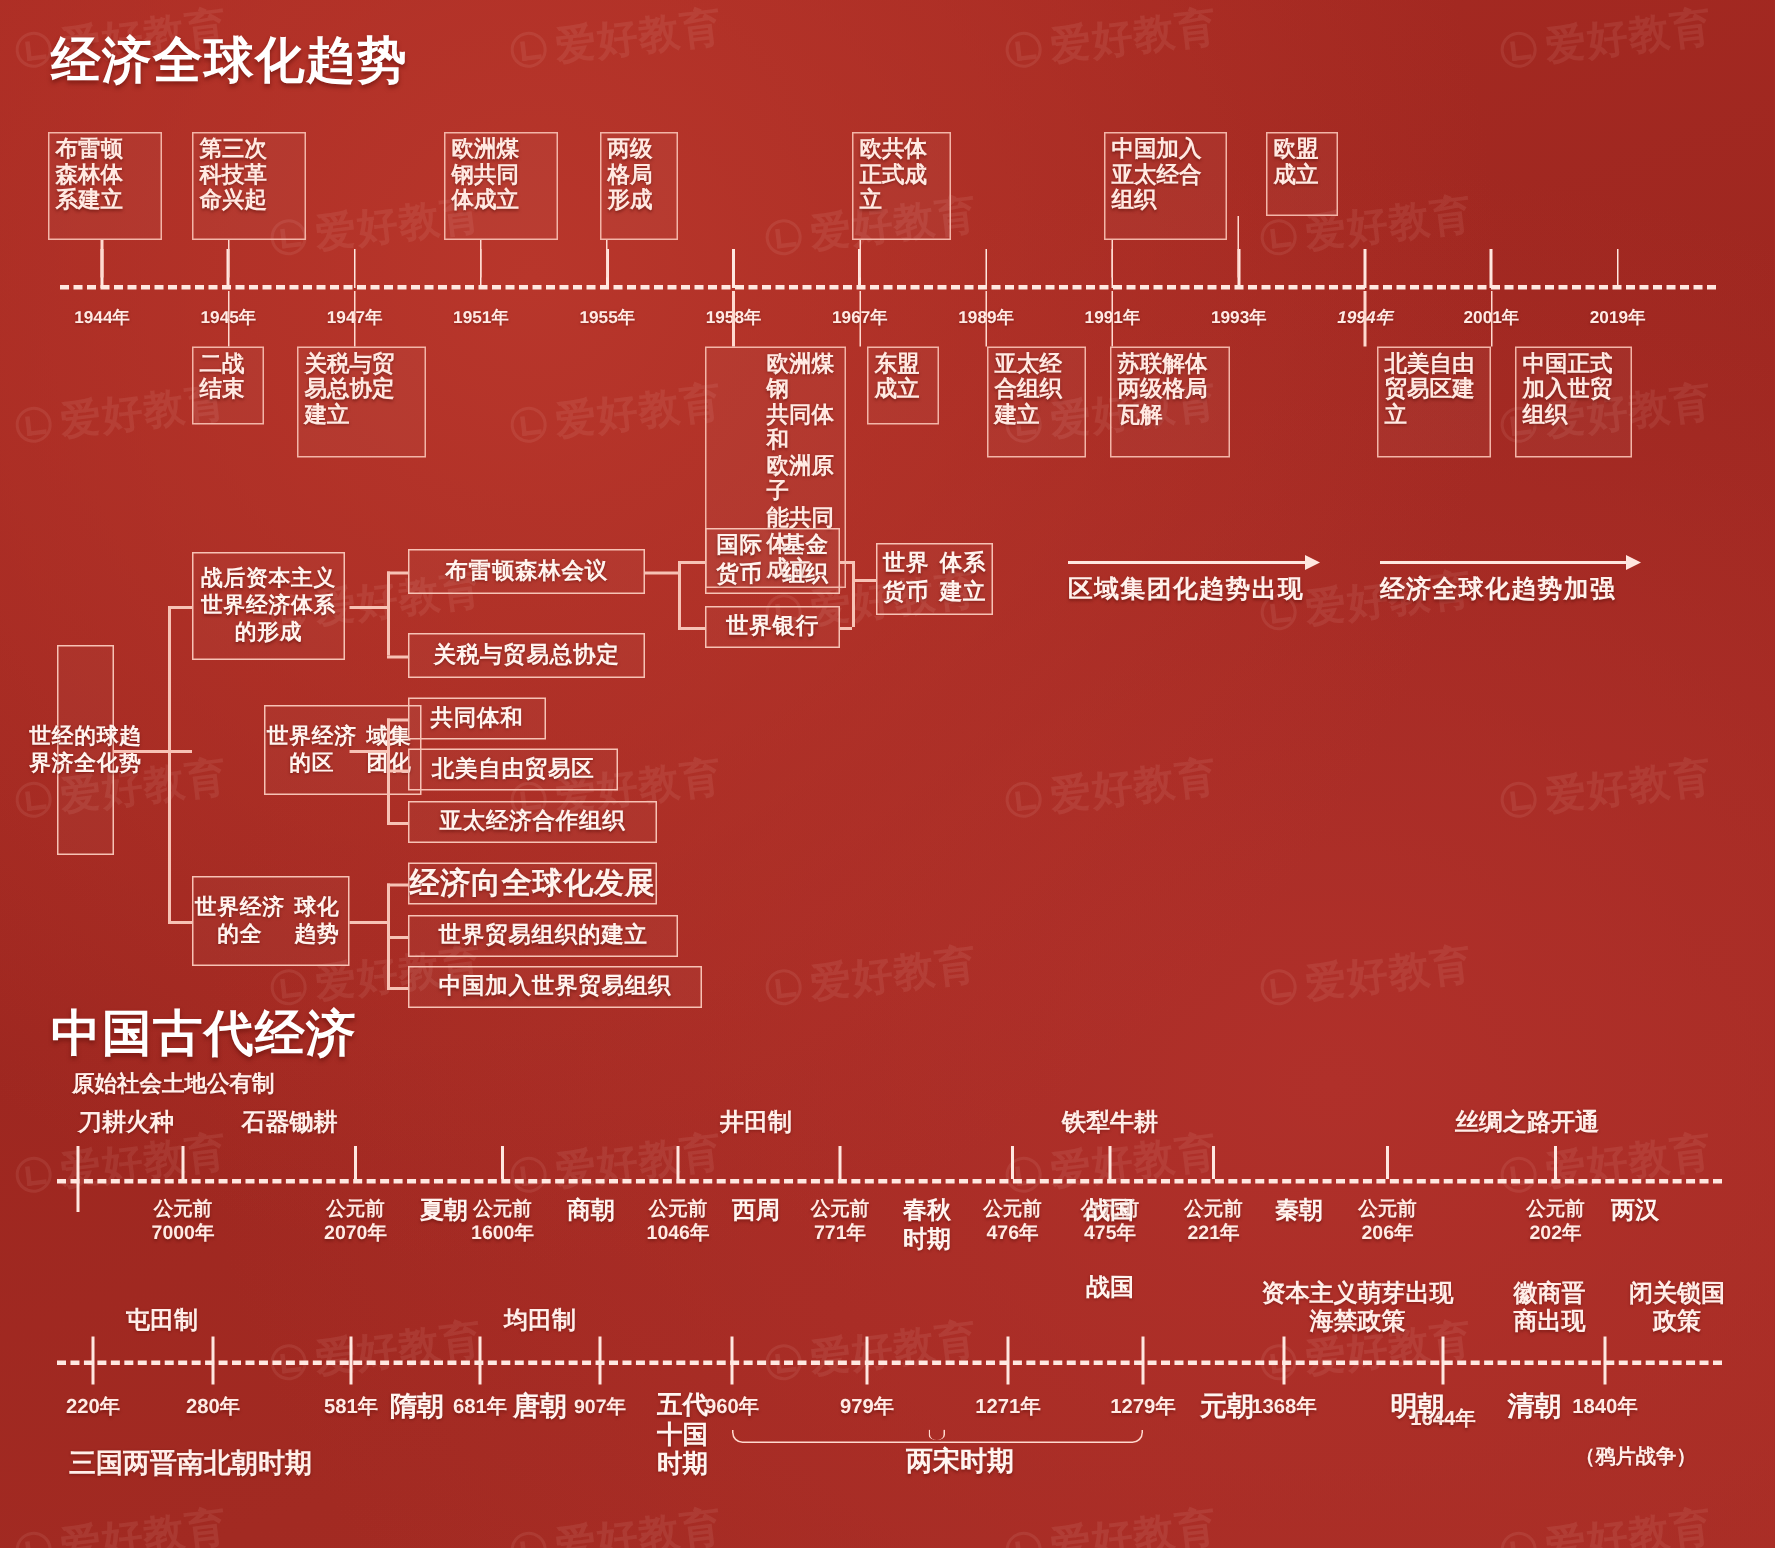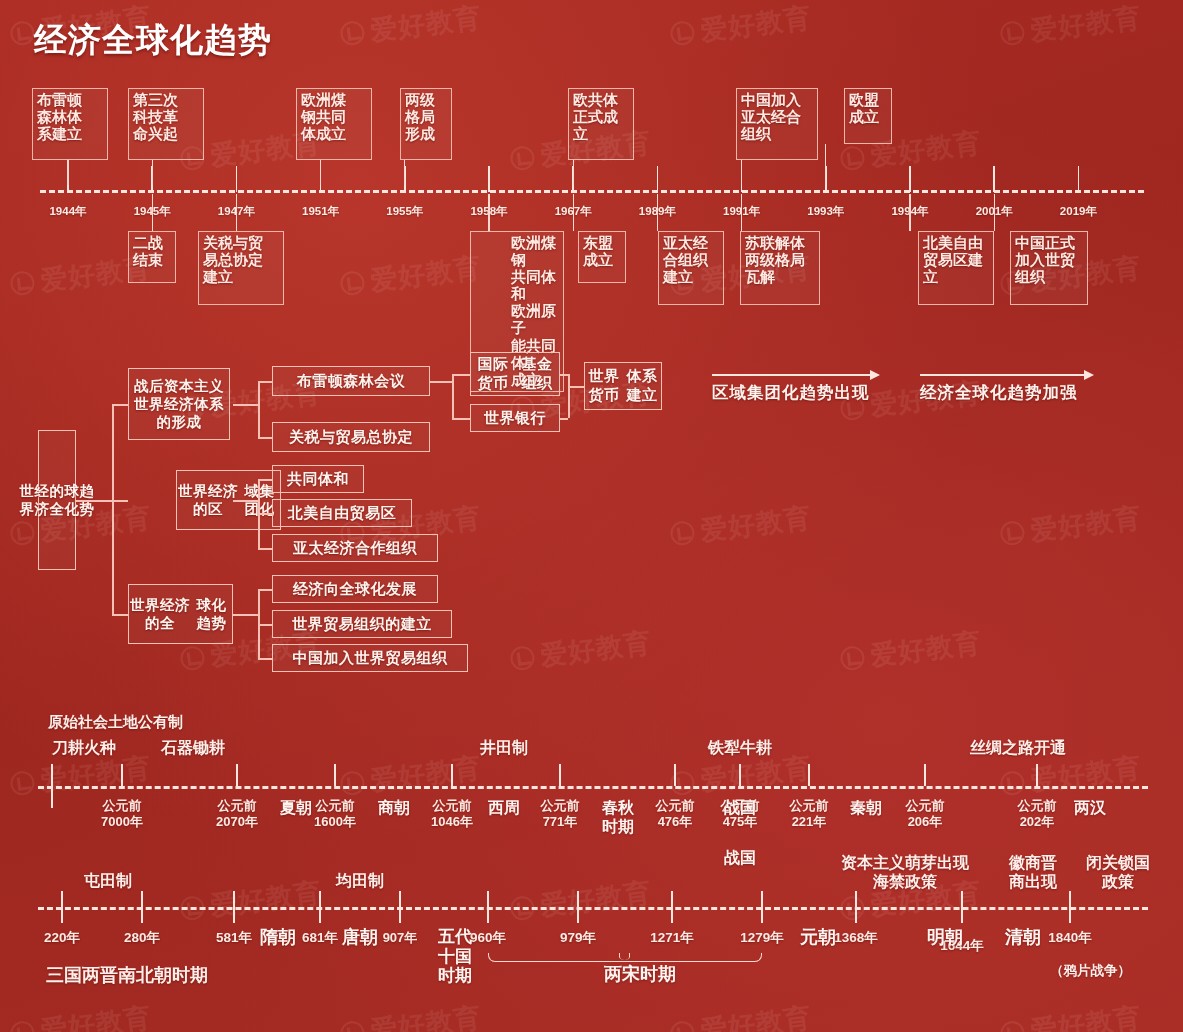--- a/index.html
+++ b/index.html
@@ -312,21 +312,21 @@
       <div class="yr" style="left: 36px; top: 204px; width: 64px;">1944年</div>
       <div class="yr" style="left: 120.2px; top: 204px; width: 64px;">1945年</div>
       <div class="yr" style="left: 204.4px; top: 204px; width: 64px;">1947年</div>
       <div class="yr" style="left: 288.6px; top: 204px; width: 64px;">1951年</div>
       <div class="yr" style="left: 372.8px; top: 204px; width: 64px;">1955年</div>
       <div class="yr" style="left: 457px; top: 204px; width: 64px;">1958年</div>
       <div class="yr" style="left: 541.2px; top: 204px; width: 64px;">1967年</div>
       <div class="yr" style="left: 625.4px; top: 204px; width: 64px;">1989年</div>
       <div class="yr" style="left: 709.6px; top: 204px; width: 64px;">1991年</div>
       <div class="yr" style="left: 793.8px; top: 204px; width: 64px;">1993年</div>
-      <div class="yr" style="left: 878px; top: 204px; width: 64px;">1994年</div>
+      <div class="yr" style="left: 878px; top: 204px; width: 64px; font-style: italic;">1994年</div>
       <div class="yr" style="left: 962.2px; top: 204px; width: 64px;">2001年</div>
       <div class="yr" style="left: 1046.4px; top: 204px; width: 64px;">2019年</div>
     </div>
   <div id="tl1-above">
       <div class="obox" style="left: 32px; top: 88px; width: 76px; min-height: 72px; font-size: 15px;">
         <div>布雷顿</div>
         <div>森林体</div>
         <div>系建立</div>
       </div>
       <div class="conn" style="left: 67.3px; top: 160px; height: 25px;"></div>
@@ -469,38 +469,39 @@
       <div class="ln-h" style="left: 560px; top: 418px; width: 8px;"></div>
       <div class="ln-h" style="left: 568px; top: 386px; width: 16px;"></div>
       <div class="tbox" style="left: 272px; top: 465px; width: 92px; height: 28px; font-size: 15px;">共同体和</div>
       <div class="ln-h" style="left: 258px; top: 479px; width: 14px;"></div>
       <div class="tbox" style="left: 272px; top: 499px; width: 140px; height: 28px; font-size: 15px;">北美自由贸易区</div>
       <div class="ln-h" style="left: 258px; top: 513px; width: 14px;"></div>
       <div class="tbox" style="left: 272px; top: 534px; width: 166px; height: 28px; font-size: 15px;">亚太经济合作组织</div>
       <div class="ln-h" style="left: 258px; top: 548px; width: 14px;"></div>
       <div class="ln-v" style="left: 258px; top: 479px; height: 69px;"></div>
       <div class="ln-h" style="left: 233px; top: 500px; width: 25px;"></div>
-      <div class="tbox" style="left: 272px; top: 575px; width: 166px; height: 28px; font-size: 15px;">经济向全球化发展</div>
+      <div class="tbox" style="left: 272px; top: 575px; width: 166px; height: 28px; font-size: 20px;">经济向全球化发展</div>
       <div class="ln-h" style="left: 258px; top: 589px; width: 14px;"></div>
       <div class="tbox" style="left: 272px; top: 610px; width: 180px; height: 28px; font-size: 15px;">世界贸易组织的建立</div>
       <div class="ln-h" style="left: 258px; top: 624px; width: 14px;"></div>
       <div class="tbox" style="left: 272px; top: 644px; width: 196px; height: 28px; font-size: 15px;">中国加入世界贸易组织</div>
       <div class="ln-h" style="left: 258px; top: 658px; width: 14px;"></div>
       <div class="ln-v" style="left: 258px; top: 589px; height: 69px;"></div>
       <div class="ln-h" style="left: 233px; top: 614px; width: 25px;"></div>
     </div>
 
   <div class="arrow-shaft" style="left:712px; top:374px; width:160px;"></div>
   <div class="arrow-head" style="left:870px; top:370px;"></div>
   <div class="arrow-label" style="left:712px; top:382px;">区域集团化趋势出现</div>
 
   <div class="arrow-shaft" style="left:920px; top:374px; width:166px;"></div>
   <div class="arrow-head" style="left:1084px; top:370px;"></div>
   <div class="arrow-label" style="left:920px; top:382px;">经济全球化趋势加强</div>
 
+  <div class="sec-title" style="left:34px; top:667px;">中国古代经济</div>
   <div class="plab" style="left:48px; top:713px; font-size:15px;">原始社会土地公有制</div>
 
   <div class="tl-line" style="left:38px; top:786px; width:1110px;"></div>
   <div id="r1-above">
       <div class="plab" style="left: 26px; top: 738px; width: 116px; text-align: center; font-size: 16px;">刀耕火种</div>
       <div class="plab" style="left: 135px; top: 738px; width: 116px; text-align: center; font-size: 16px;">石器锄耕</div>
       <div class="plab" style="left: 446px; top: 738px; width: 116px; text-align: center; font-size: 16px;">井田制</div>
       <div class="plab" style="left: 682px; top: 738px; width: 116px; text-align: center; font-size: 16px;">铁犁牛耕</div>
       <div class="plab" style="left: 960px; top: 738px; width: 116px; text-align: center; font-size: 16px;">丝绸之路开通</div>
     </div>

